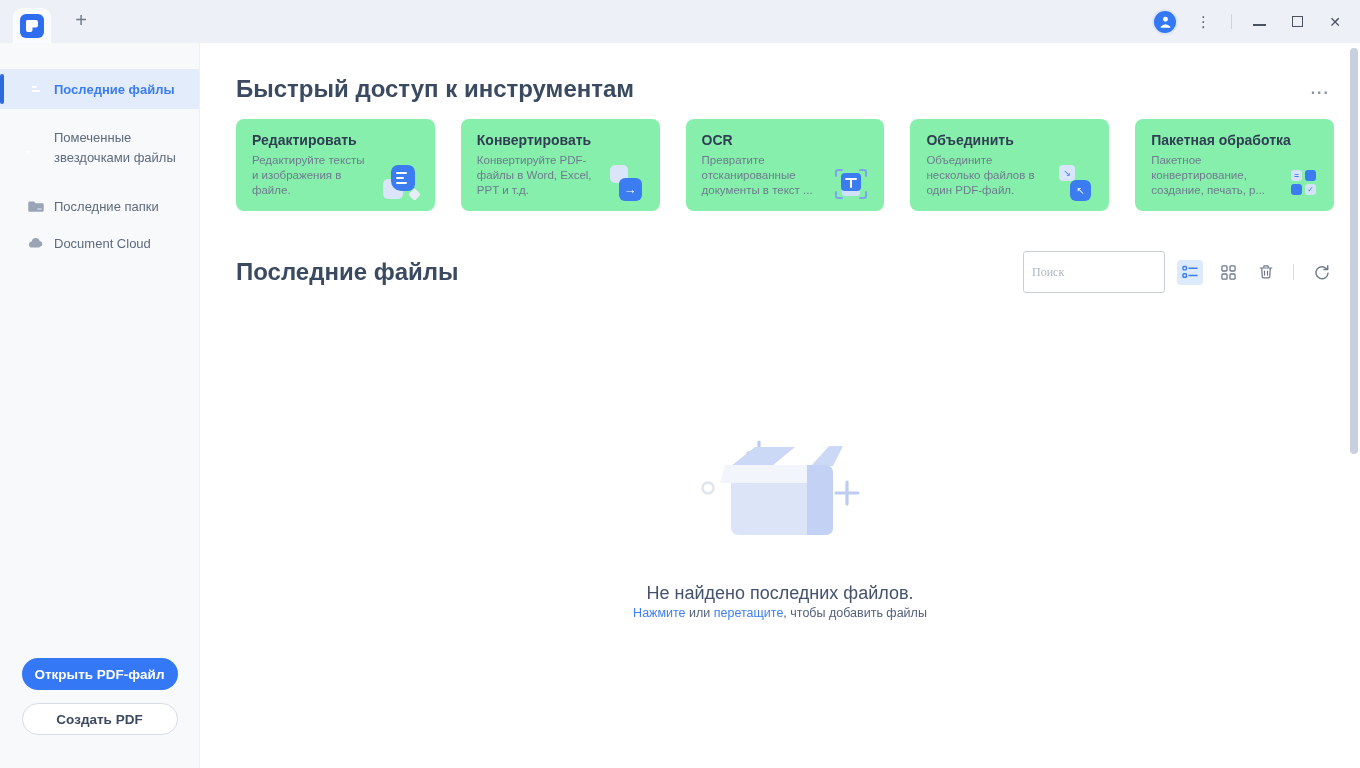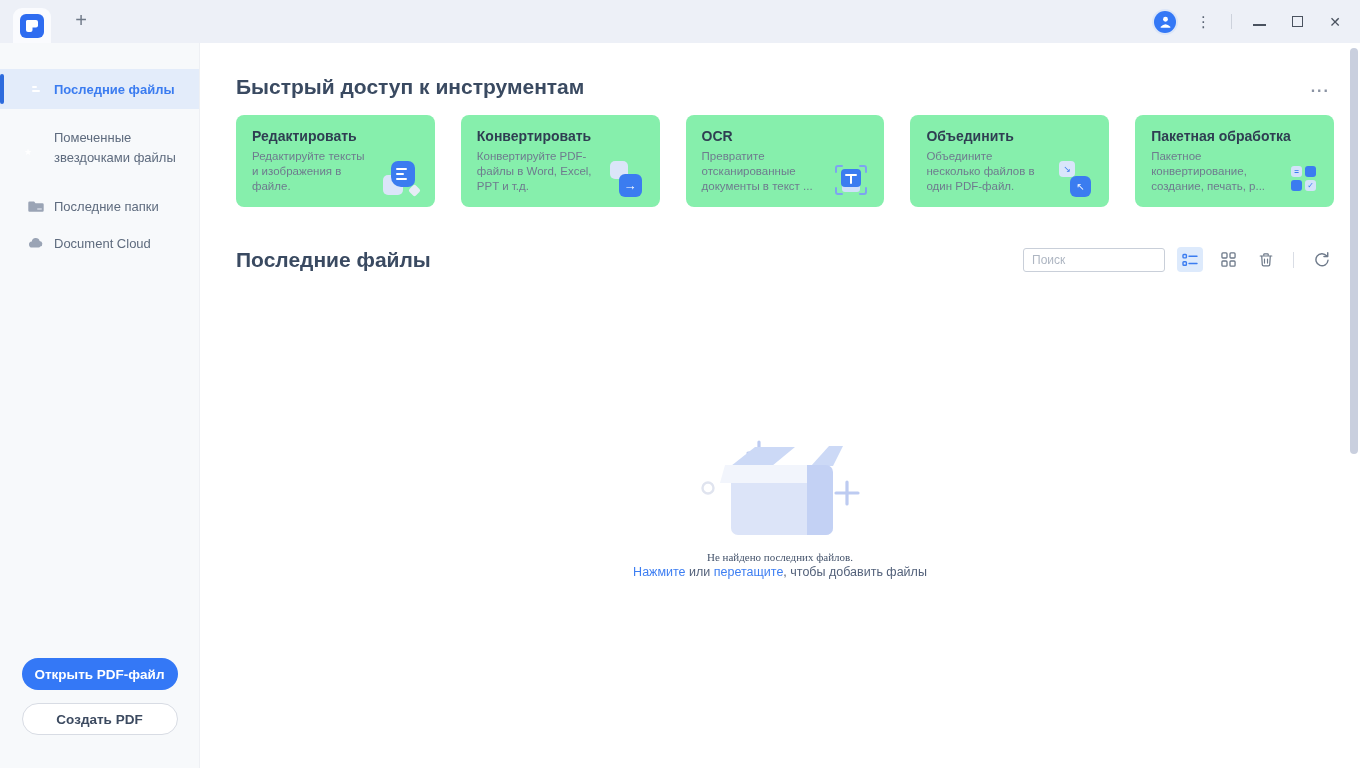--- a/index.html
+++ b/index.html
@@ -51,21 +51,21 @@
     color:#fff; font-size:9px; line-height:1; }
   .side-buttons { margin-top:auto; margin-bottom:33px; display:flex; flex-direction:column; align-items:center; gap:13px; }
   .btn { width:156px; height:32px; border-radius:16px; font-size:13.5px; display:flex;
     align-items:center; justify-content:center; cursor:pointer; border:none; }
   .btn-primary { background:var(--accent,#3478f6); color:#fff; font-weight:700; }
   .btn-secondary { background:#fff; color:#3c4a60; font-weight:600; border:1px solid #d8dce4;text-align:center; }
 
   
   .main { flex:1; background:#fff; position:relative; padding:0 26px 0 36px; }
   .qa-header { margin-top:32px; display:flex; align-items:center; justify-content:space-between; }
-  h1.section { font-size:21px; font-weight:700; color:#3a4a61; }
+  h1.section { font-size:24px; font-weight:700; color:#3a4a61; }
   .more-dots { color:#8a93a3; font-size:16px; font-weight:700; letter-spacing:2px; cursor:pointer; line-height:0.4; padding:4px; }
 
   .cards { display:flex; gap:26px; margin-top:16px; }
   .card { flex:1; height:92px; background:#86efac; border-radius:8px; padding:13px 16px;
     position:relative; cursor:pointer; }
   .card-title { font-size:14px; font-weight:700; color:#2f3e52; }
   .card-desc { margin-top:5px; font-size:11.5px; line-height:15px; color:#6e7b8e; width:122px; }
   .card-icon { position:absolute; right:14px; top:46px; width:38px; height:38px; }
 
   
@@ -85,32 +85,32 @@
   .merge-front { width:21px; height:21px; right:4px; bottom:2px; font-size:10px; }
   .batch { display:grid; grid-template-columns:11px 11px; grid-template-rows:11px 11px; gap:3px;
     position:absolute; right:4px; top:5px; }
   .batch span { border-radius:3px; }
   .b-lite { background:#d4e2fa; color:#3b7cf0; font-size:8px; line-height:11px; text-align:center; font-weight:700; }
   .b-solid { background:#3b7cf0; }
 
   
   .recent-row { margin-top:40px; display:flex; align-items:center; justify-content:space-between; }
   .recent-tools { display:flex; align-items:center; gap:12px; }
-  .search-box { width:142px; height:24px; border:1px solid #c9cfd9; border-radius:3px; background:#fff;
-    font-size:12px; color:#445065; padding:0 8px; outline:none; font-family:Liberation Sans, sans-serif; }
+  .search-box { width:142px; height:42px; border:1px solid #c9cfd9; border-radius:3px; background:#fff;
+    font-size:12px; color:#445065; padding:0 8px; outline:none; font-family:Liberation Serif, serif; }
   .search-box::placeholder { color:#aeb6c2; }
   .tool-btn { width:26px; height:25px; border-radius:4px; display:flex; align-items:center;
     justify-content:center; cursor:pointer; }
   .tool-btn.active { background:#ddeafc; }
   .tools-sep { width:1px; height:16px; background:#d9dde5; margin:0 2px; }
 
   
   .empty { position:absolute; top:392px; left:0; right:0; text-align:center; }
   .empty-illustration { display:inline-block; }
-  .empty-msg { font-size:11px; color:#44536b;font-family:Liberation Serif, serif; }
+  .empty-msg { margin-top:32px; font-size:18px; color:#44536b; }
   .empty-hint { margin-top:2px; font-size:12.5px; color:#53617a; }
   .empty-hint a { color:#3d7ef2; text-decoration:none; cursor:pointer; }
 
   
   .scroll-thumb { position:fixed; right:2px; top:48px; width:8px; height:406px;
     background:#c9cfde; border-radius:4px; }
 </style>
 </head>
 <body>
 

